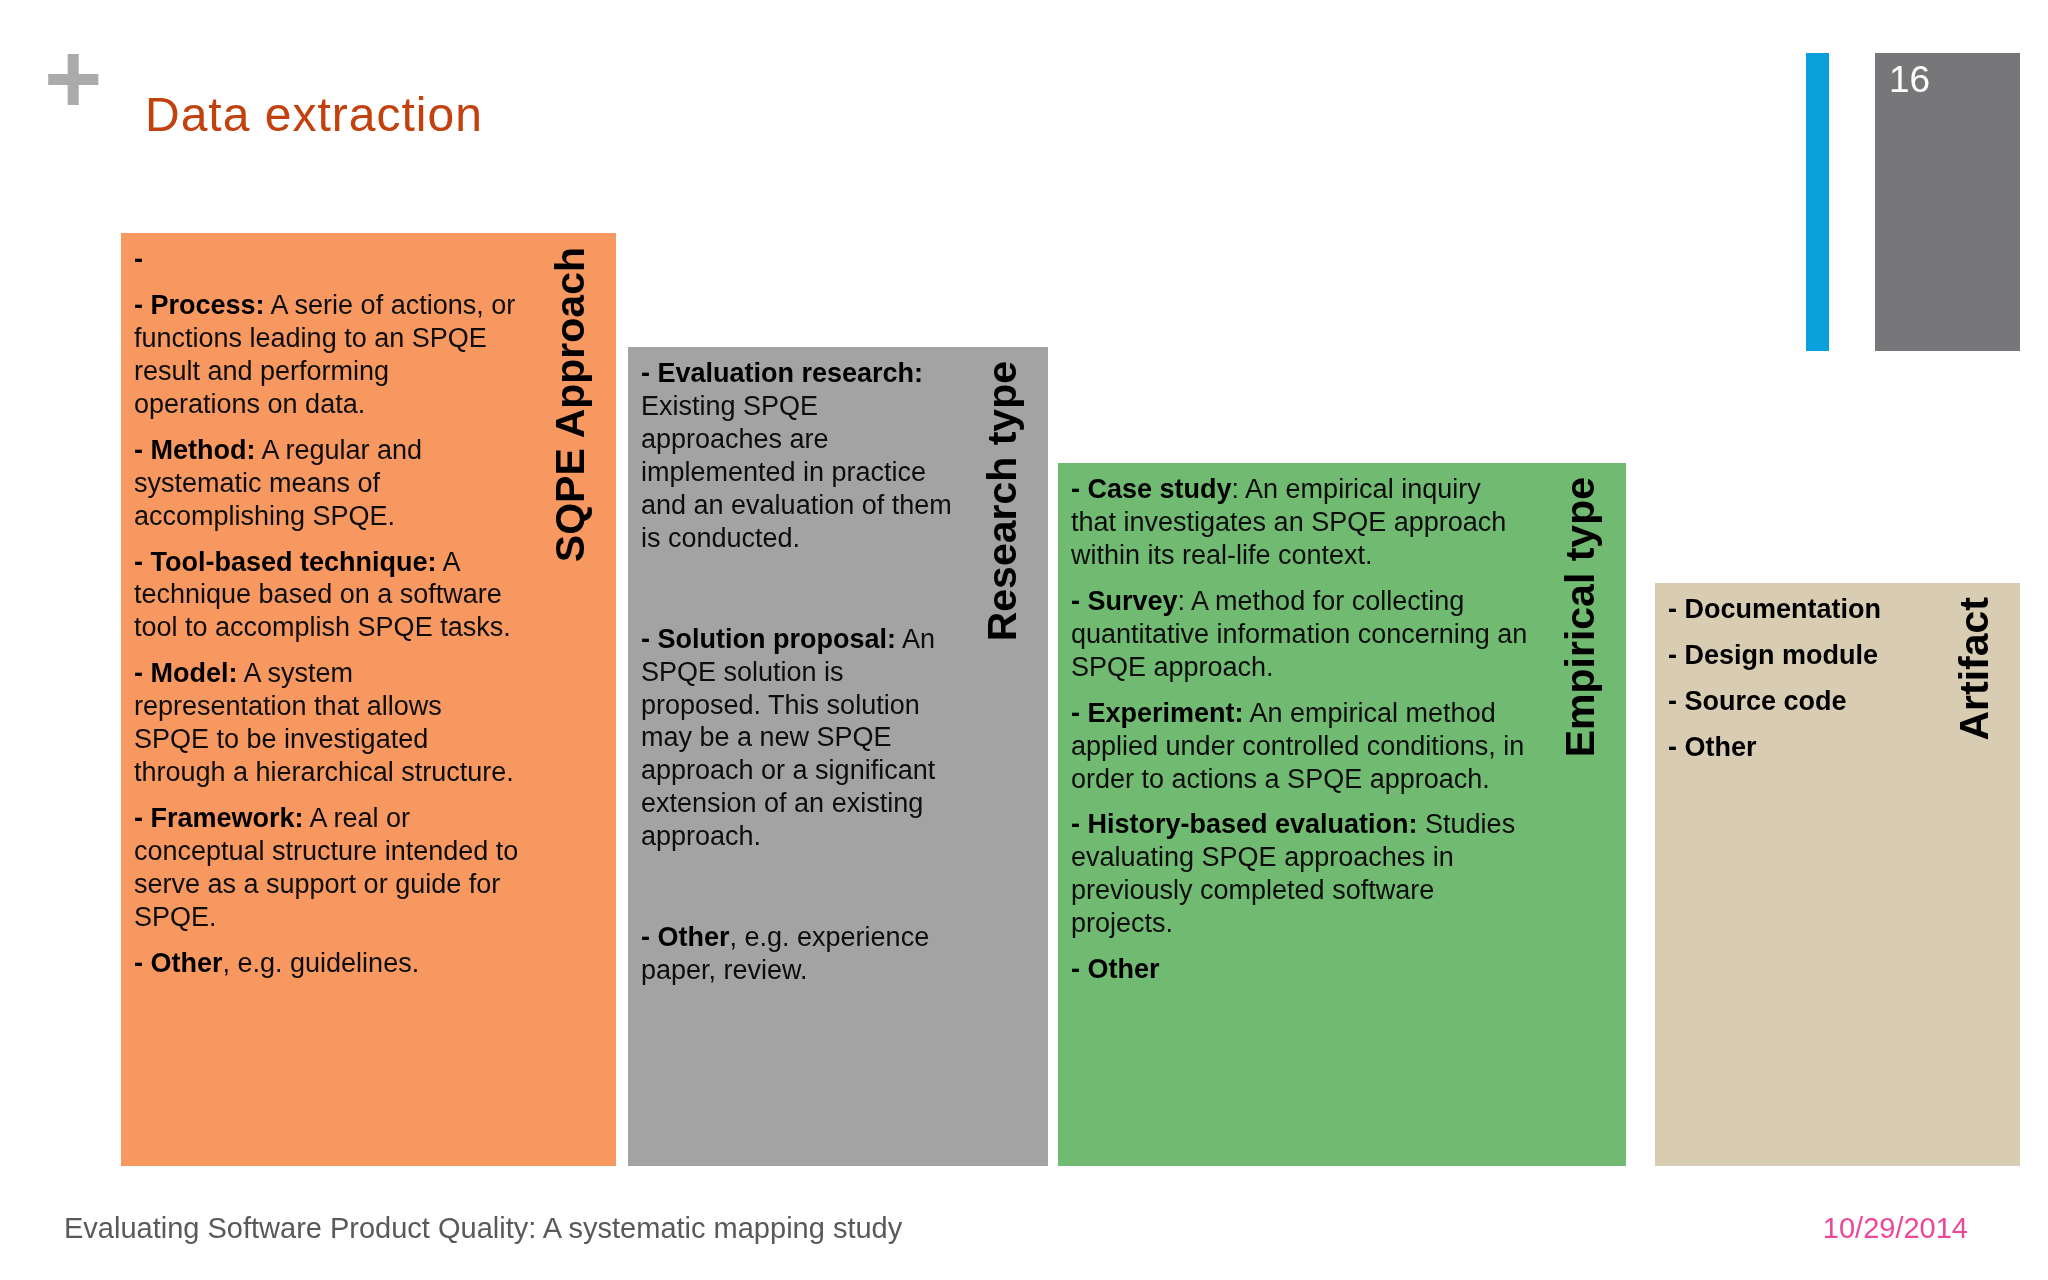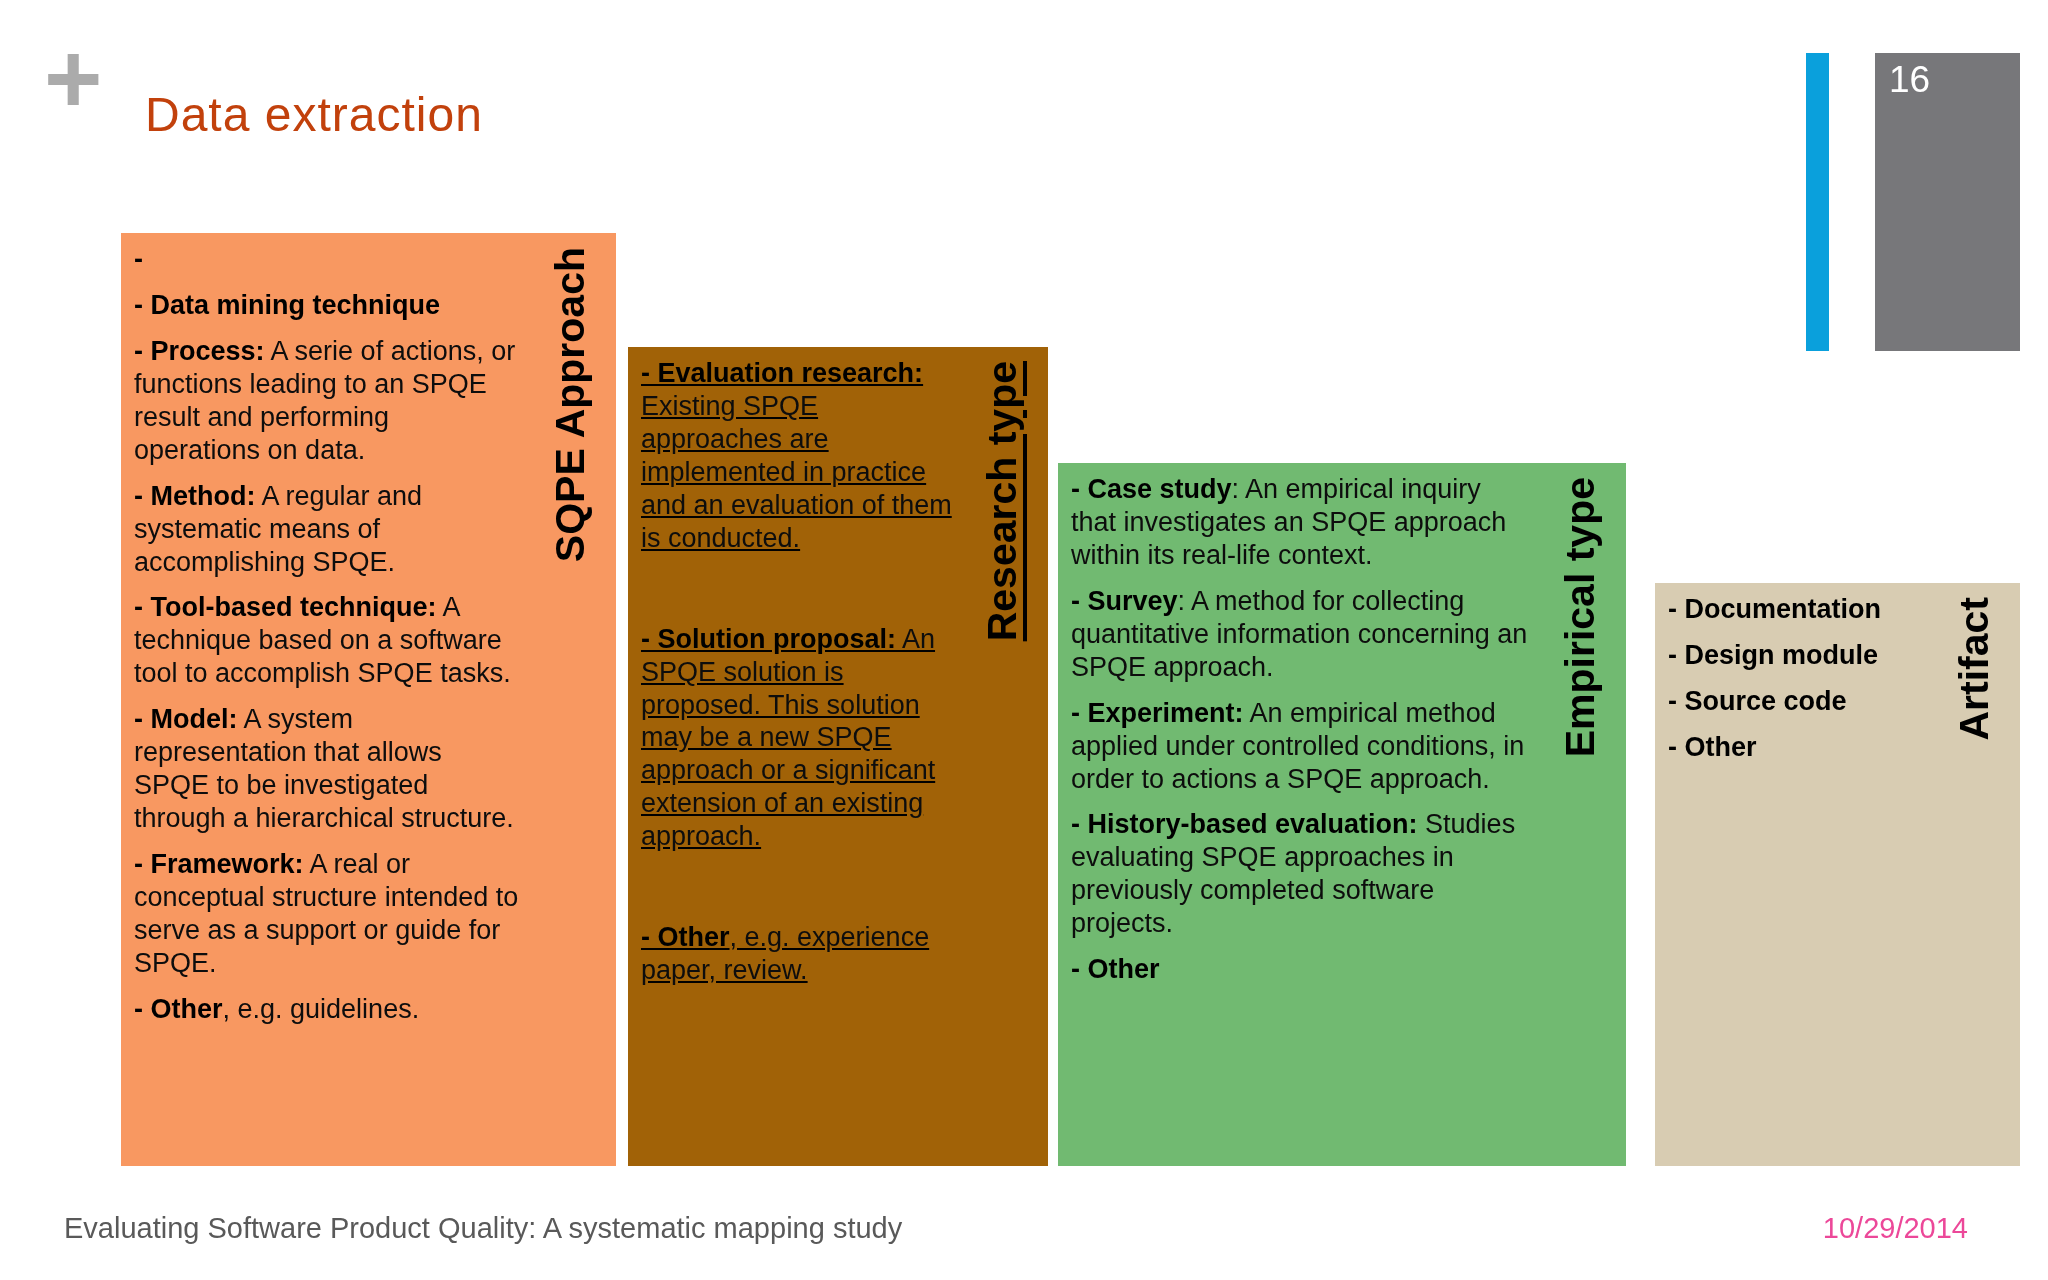--- a/index.html
+++ b/index.html
@@ -65,34 +65,33 @@
 <h1 class="title">Data extraction</h1>
 
 <div class="accent-bar" style="background: rgb(10, 160, 220);"></div>
 <div class="pagenum-box" style="background: rgb(119, 119, 122);">
   <span>16</span>
 </div>
 
 <section class="box box-0" style="background: rgb(248, 152, 97);">
   <div class="box-text">
       <p class="item"><b>-</b><span></span></p>
-      <p class="item"><b>- Data mining technique</b><span></span></p>
       <p class="item"><b>- Process:</b><span> A serie of actions, or functions leading to an SPQE result and performing operations on data.</span></p>
       <p class="item"><b>- Method:</b><span> A regular and systematic means of accomplishing SPQE.</span></p>
       <p class="item"><b>- Tool-based technique:</b><span> A technique based on a software tool to accomplish SPQE tasks.</span></p>
       <p class="item"><b>- Model:</b><span> A system representation that allows SPQE to be investigated through a hierarchical structure.</span></p>
       <p class="item"><b>- Framework:</b><span> A real or conceptual structure intended to serve as a support or guide for SPQE.</span></p>
       <p class="item"><b>- Other</b><span>, e.g. guidelines.</span></p>
     </div>
   <div class="box-label-col">
     <div class="box-label">SQPE Approach</div>
   </div>
 </section>
 
-<section class="box box-1" style="background: #a16207; text-decoration: underline;">
+<section class="box box-1" style="background: #a3a3a3;">
   <div class="box-text">
       <p class="item"><b>- Evaluation research:</b><span> Existing SPQE approaches are implemented in practice and an evaluation of them is conducted.</span></p>
       <p class="item gap"><b>- Solution proposal:</b><span> An SPQE solution is proposed. This solution may be a new SPQE approach or a significant extension of an existing approach.</span></p>
       <p class="item gap"><b>- Other</b><span>, e.g. experience paper, review.</span></p>
     </div>
   <div class="box-label-col">
     <div class="box-label">Research type</div>
   </div>
 </section>
 

